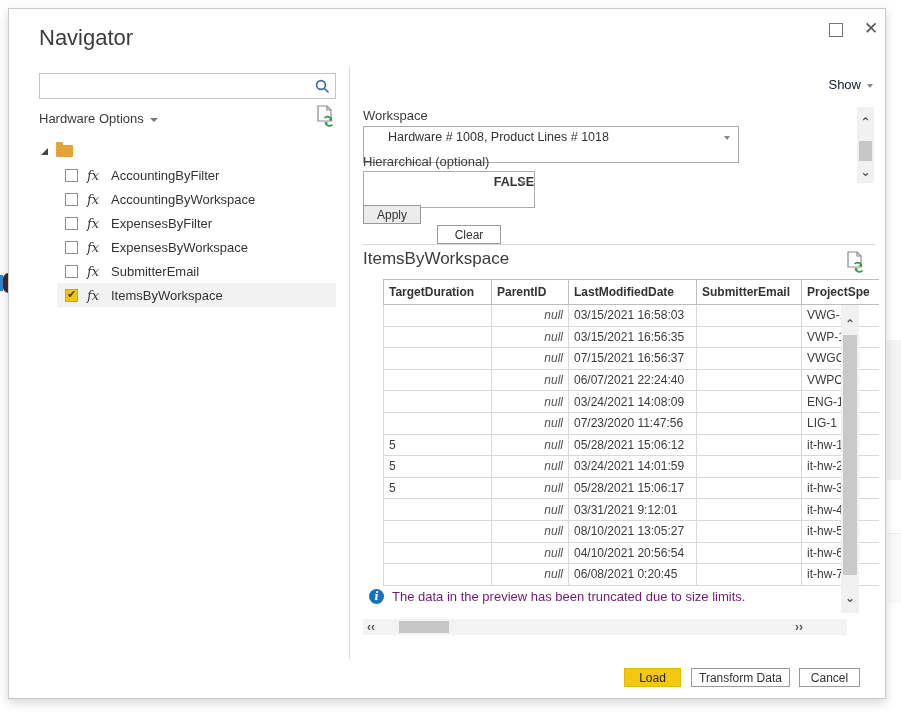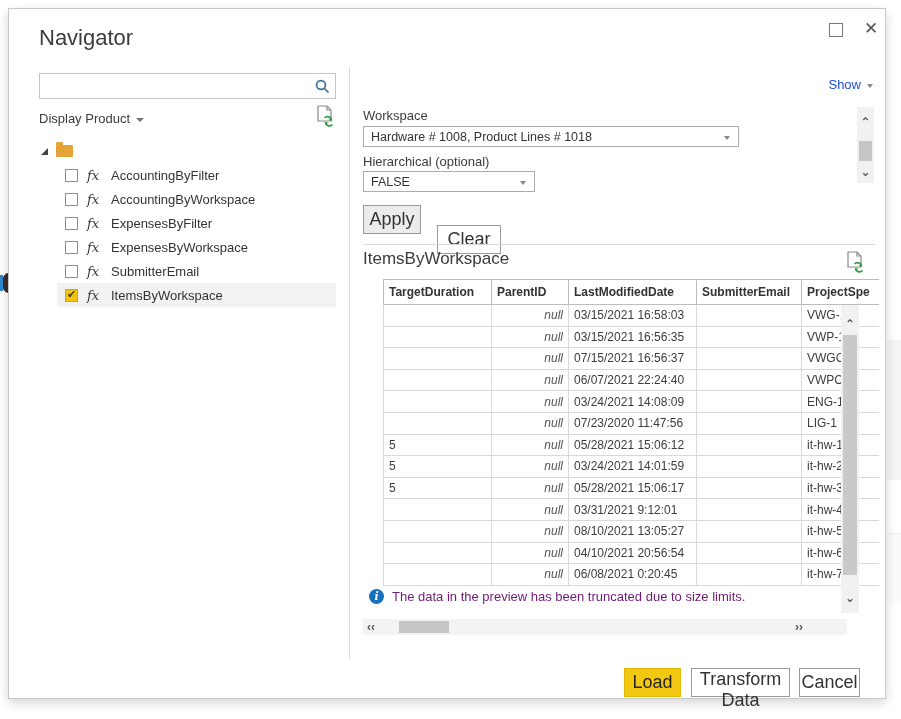--- a/index.html
+++ b/index.html
@@ -54,42 +54,42 @@
   .cb { width:13px; height:13px; border:1px solid #8f8f8f; background:#fff; margin-right:9px;
     flex:0 0 13px; position:relative; }
   .cb.checked { background:#f2c40d; border-color:#cfa70b; }
   .cb.checked::after { content:"\2714"; position:absolute; left:1px; top:-2px; font-size:11px; color:#3c3c3c; }
   .fx { font-family:"DejaVu Serif","Liberation Serif",serif; font-style:italic;
     font-size:13px; color:#3a3a3a; margin-right:9px; width:15px; }
 
   .divider-v { position:absolute; left:340px; top:58px; width:1px; height:592px; background:#d9d9d9; }
 
   
-  .show-ctl { position:absolute; right:12px; top:68px; font-size:13px; color:#1d4ed8; cursor:pointer; }
+  .show-ctl { position:absolute; right:12px; top:68px; font-size:13px; color:#0f172a; cursor:pointer; }
   .show-ctl .caret { border-top-color:#888; border-left-width:3.5px; border-right-width:3.5px; }
 
   .vscroll-outer { position:absolute; left:848px; top:98px; width:17px; height:76px; background:#f1f1f1; }
   .chev { position:absolute; left:0; width:100%; text-align:center; font-size:12px; color:#555;
     font-weight:bold; line-height:14px; cursor:pointer; }
   .vscroll-outer .up { top:8px; } .vscroll-outer .dn { bottom:4px; }
   .vscroll-outer .thumb { position:absolute; left:2px; top:34px; width:13px; height:20px; background:#c6c6c6; }
 
   .f-label { position:absolute; font-size:13px; color:#3c3c3c; }
   .lbl-workspace { left:354px; top:99px; }
   .lbl-hier { left:354px; top:145px; }
-  .select { position:absolute; height:21px; border:1px solid #ababab; background:#fff;
-    font-size:12.5px; line-height:21px; padding-left:7px; cursor:pointer;
+  .select { position:absolute; height:37px; border:1px solid #ababab; background:#fff;
+    font-size:12.5px; line-height:21px; padding-left:24px; cursor:pointer;
     white-space:nowrap; overflow:hidden; }
   .sel-workspace { left:354px; top:117px; width:376px; }
-  .sel-hier { left:354px; top:162px; width:172px; font-weight:normal; }
+  .sel-hier { left:354px; top:162px; width:172px; font-weight:bold;text-align:right; }
   .select .caret { position:absolute; right:8px; top:9px; border-top-color:#888;
     border-left-width:3.5px; border-right-width:3.5px; }
 
-  .btn { position:absolute; height:29px; border:1px solid #9a9a9a; background:#fff;
-    font-size:18px; font-family:inherit; color:#333; text-align:center; cursor:pointer; }
+  .btn { position:absolute; height:19px; border:1px solid #9a9a9a; background:#fff;
+    font-size:12px; font-family:inherit; color:#333; text-align:center; cursor:pointer; }
   .btn-apply { left:354px; top:196px; width:58px; background:#ececec; }
   .btn-clear { left:428px; top:196px; width:64px;margin-top:20px; }
 
   .sep-h { position:absolute; left:354px; top:235px; width:512px; height:1px; background:#d9d9d9; }
 
   .preview-title { position:absolute; left:354px; top:240px; font-size:17px; font-weight:300; color:#3c3c3c; }
 
   
   .tbl-wrap { position:absolute; left:354px; top:270px; width:496px; overflow:hidden;margin-left:20px; }
   table { border-collapse:collapse; table-layout:fixed; width:496px; font-size:12px; }
@@ -137,21 +137,21 @@
   <div class="title">Navigator</div>
 
   <div class="search">
     <input placeholder="" style="">
     <svg width="15" height="15" viewBox="0 0 15 15">
       <circle cx="6" cy="6" r="4.4" fill="none" stroke="#3b6ea5" stroke-width="1.7"></circle>
       <line x1="9.5" y1="9.5" x2="13.5" y2="13.5" stroke="#3b6ea5" stroke-width="1.7"></line>
     </svg>
   </div>
 
-  <div class="disp-opts"><span>Display Product</span><span class="caret"></span></div>
+  <div class="disp-opts"><span>Hardware Options</span><span class="caret"></span></div>
 
   <svg class="doc-refresh one" width="20" height="22" viewBox="0 0 20 22">
     <path d="M3 1 h9 l4 4 v11 h-13 z" fill="#fff" stroke="#8a8a8a" stroke-width="1.2"></path>
     <path d="M12 1 v4 h4" fill="none" stroke="#8a8a8a" stroke-width="1.2"></path>
     <path d="M9.5 13 a4 4 0 0 1 7 2.5" fill="none" stroke="#2f9e44" stroke-width="1.6"></path>
     <path d="M17.5 19.5 a4 4 0 0 1 -7 -2.5" fill="none" stroke="#2f9e44" stroke-width="1.6"></path>
     <path d="M16.5 12.5 l0.2 3.2 -3.1 -0.6 z" fill="#2f9e44"></path>
     <path d="M10.4 20.2 l-0.2 -3.2 3.1 0.6 z" fill="#2f9e44"></path>
   </svg>
 

